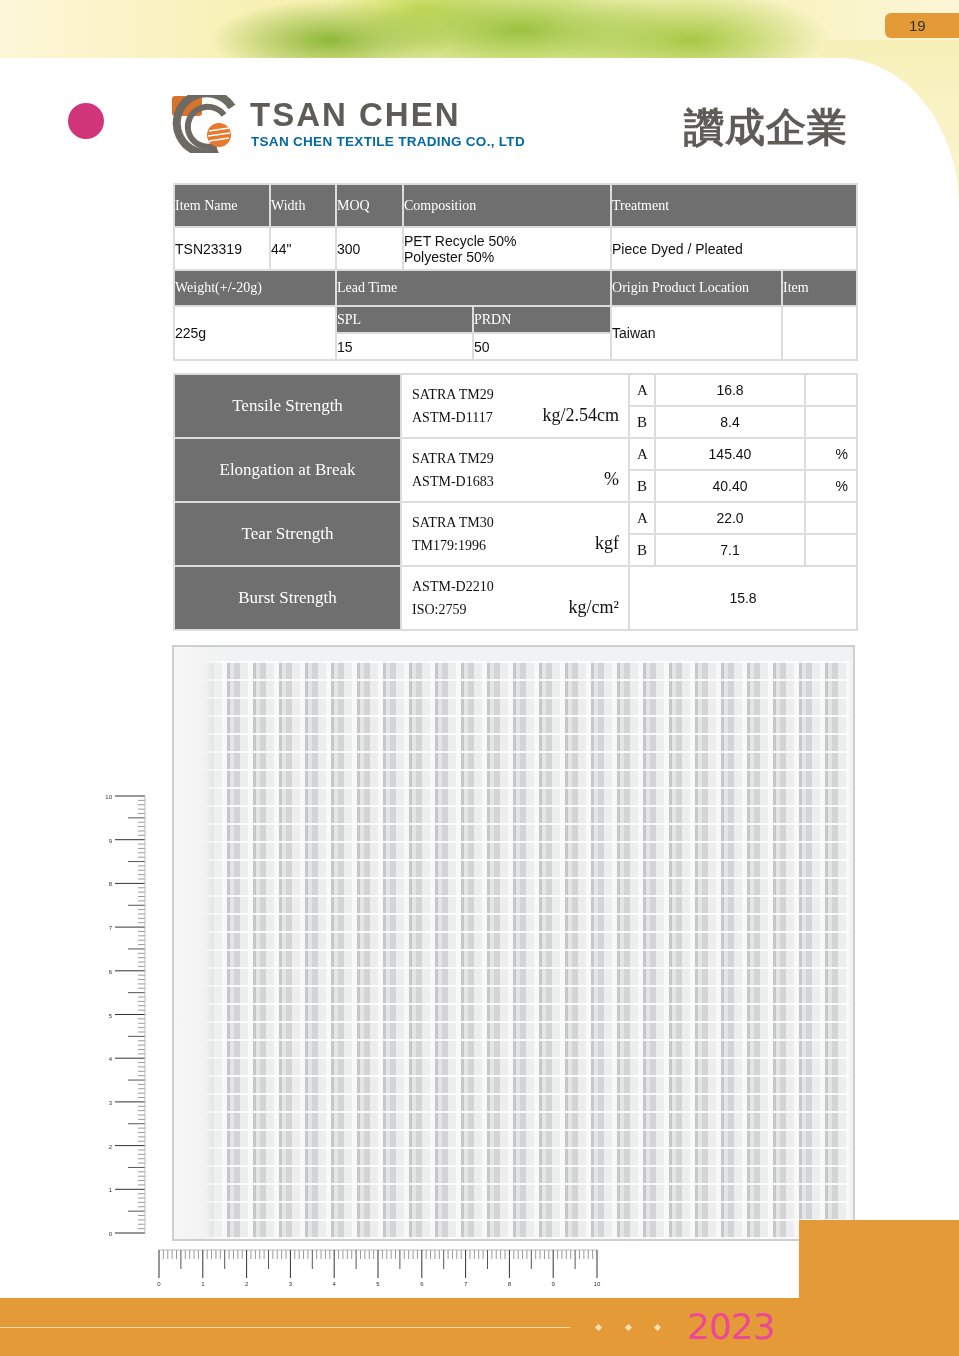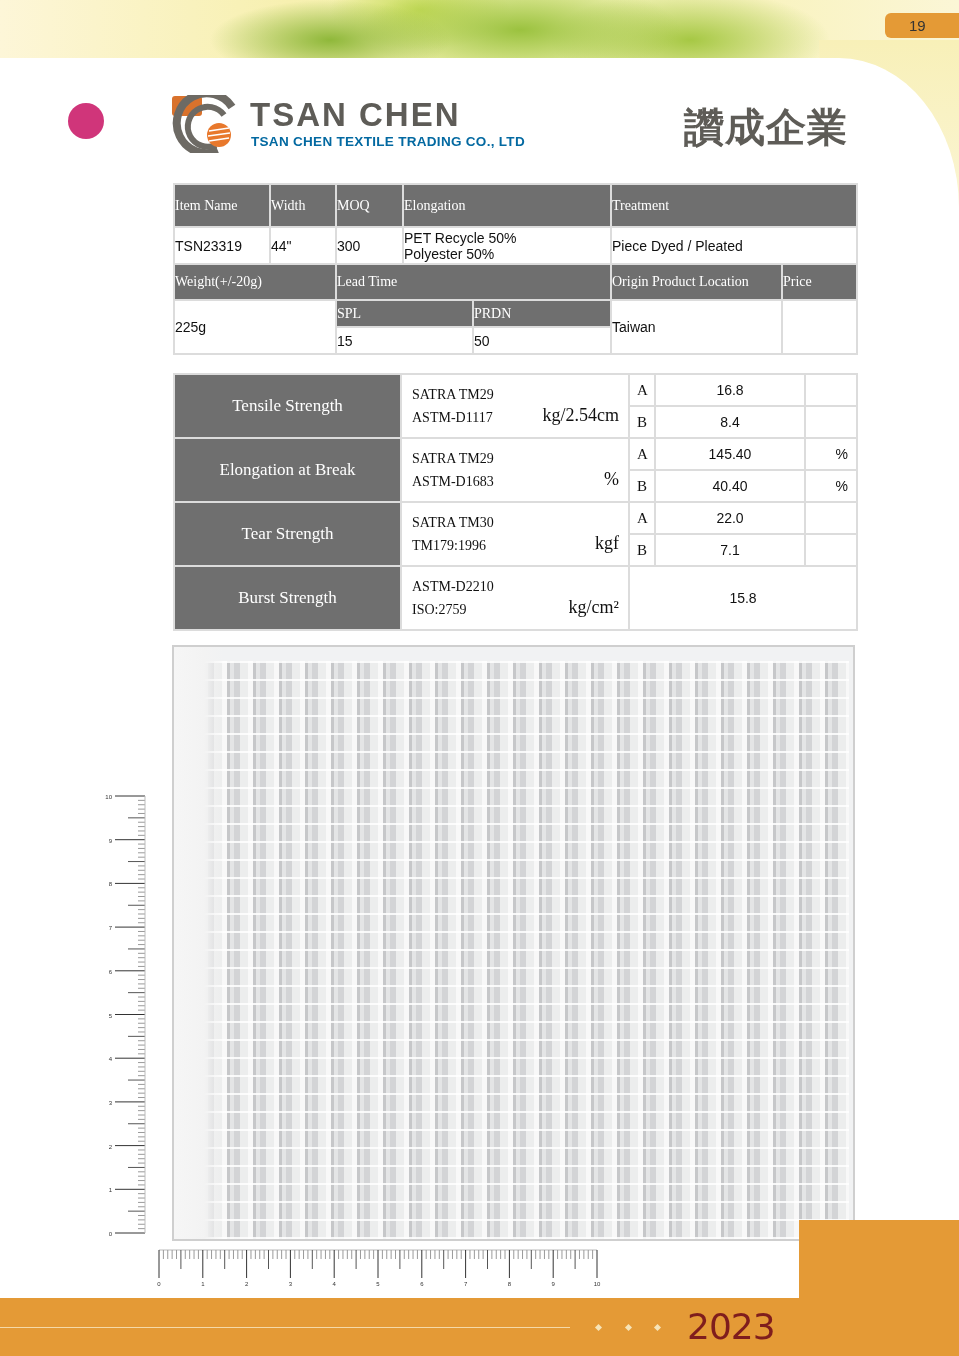--- a/index.html
+++ b/index.html
@@ -38,21 +38,21 @@
     background:
       repeating-linear-gradient(0deg,rgba(255,255,255,0.85) 0 2px,rgba(255,255,255,0) 2px 18px),
       repeating-linear-gradient(90deg,#d3d4d6 0 6px,#eceded 6px 14px,#f8f8f8 14px 19px,#c6c7c9 19px 22px,#e4e5e6 22px 26px);}
   .fabric-shade{position:absolute;left:0;top:0;width:50px;height:100%;background:linear-gradient(90deg,#f6f6f6,#f3f3f3 60%,rgba(243,243,243,0));}
   .ruler-v{position:absolute;left:100px;top:790px;width:50px;height:450px;}
   .ruler-h{position:absolute;left:150px;top:1245px;width:460px;height:45px;}
   .footer{position:absolute;left:0;top:1298px;width:959px;height:58px;background:#e49a36;}
   .footer-curve{position:absolute;right:0;top:1220px;width:160px;height:100px;background:#e49a36;}
   .footer-line{position:absolute;left:0;top:1327px;width:570px;height:1px;background:#f5d9a8;}
   .fdot{position:absolute;top:1325px;width:5px;height:5px;background:#f6e4b8;transform:rotate(45deg);}
-  .year{position:absolute;left:687px;top:1306px;font-size:36px;color:#7f1d1d;letter-spacing:-1px;font-family:"DejaVu Sans",sans-serif;}
+  .year{position:absolute;left:687px;top:1306px;font-size:36px;color:#ec4899;letter-spacing:-1px;font-family:"DejaVu Sans",sans-serif;}
 </style>
 </head>
 <body>
 
 <div class="banner"></div>
 <div class="right-swoosh"></div>
 <div class="white-panel"></div>
 <div class="page-tab">19</div>
 
 <div class="dot"></div>
@@ -75,38 +75,38 @@
       <col style="width:70px">
       <col style="width:138px">
       <col style="width:171px">
       <col style="width:75px">
   </colgroup>
   <tbody>
       <tr style="height:43px">
     <td class="h">Item Name</td>
     <td class="h">Width</td>
     <td class="h">MOQ</td>
-    <td class="h" colspan="2">Elongation</td>
+    <td class="h" colspan="2">Composition</td>
     <td class="h" colspan="2">Treatment</td>
   </tr>
-  <tr style="height:37px">
+  <tr style="height:43px">
     <td class="v">TSN23319</td>
     <td class="v">44"</td>
     <td class="v">300</td>
     <td class="v" colspan="2">
       <div>PET Recycle 50%</div>
       <div>Polyester 50%</div>
     </td>
     <td class="v" colspan="2">Piece Dyed / Pleated</td>
   </tr>
   <tr style="height:36px">
     <td class="h" colspan="2">Weight(+/-20g)</td>
     <td class="h" colspan="3">Lead Time</td>
     <td class="h">Origin Product Location</td>
-    <td class="h">Price</td>
+    <td class="h">Item</td>
   </tr>
   <tr style="height:27px">
     <td class="v" colspan="2" rowspan="2">225g</td>
     <td class="h" colspan="2">SPL</td>
     <td class="h">PRDN</td>
     <td class="v" rowspan="2">Taiwan</td>
     <td class="v" rowspan="2"></td>
   </tr>
   <tr style="height:27px">
     <td class="v" colspan="2">15</td>

